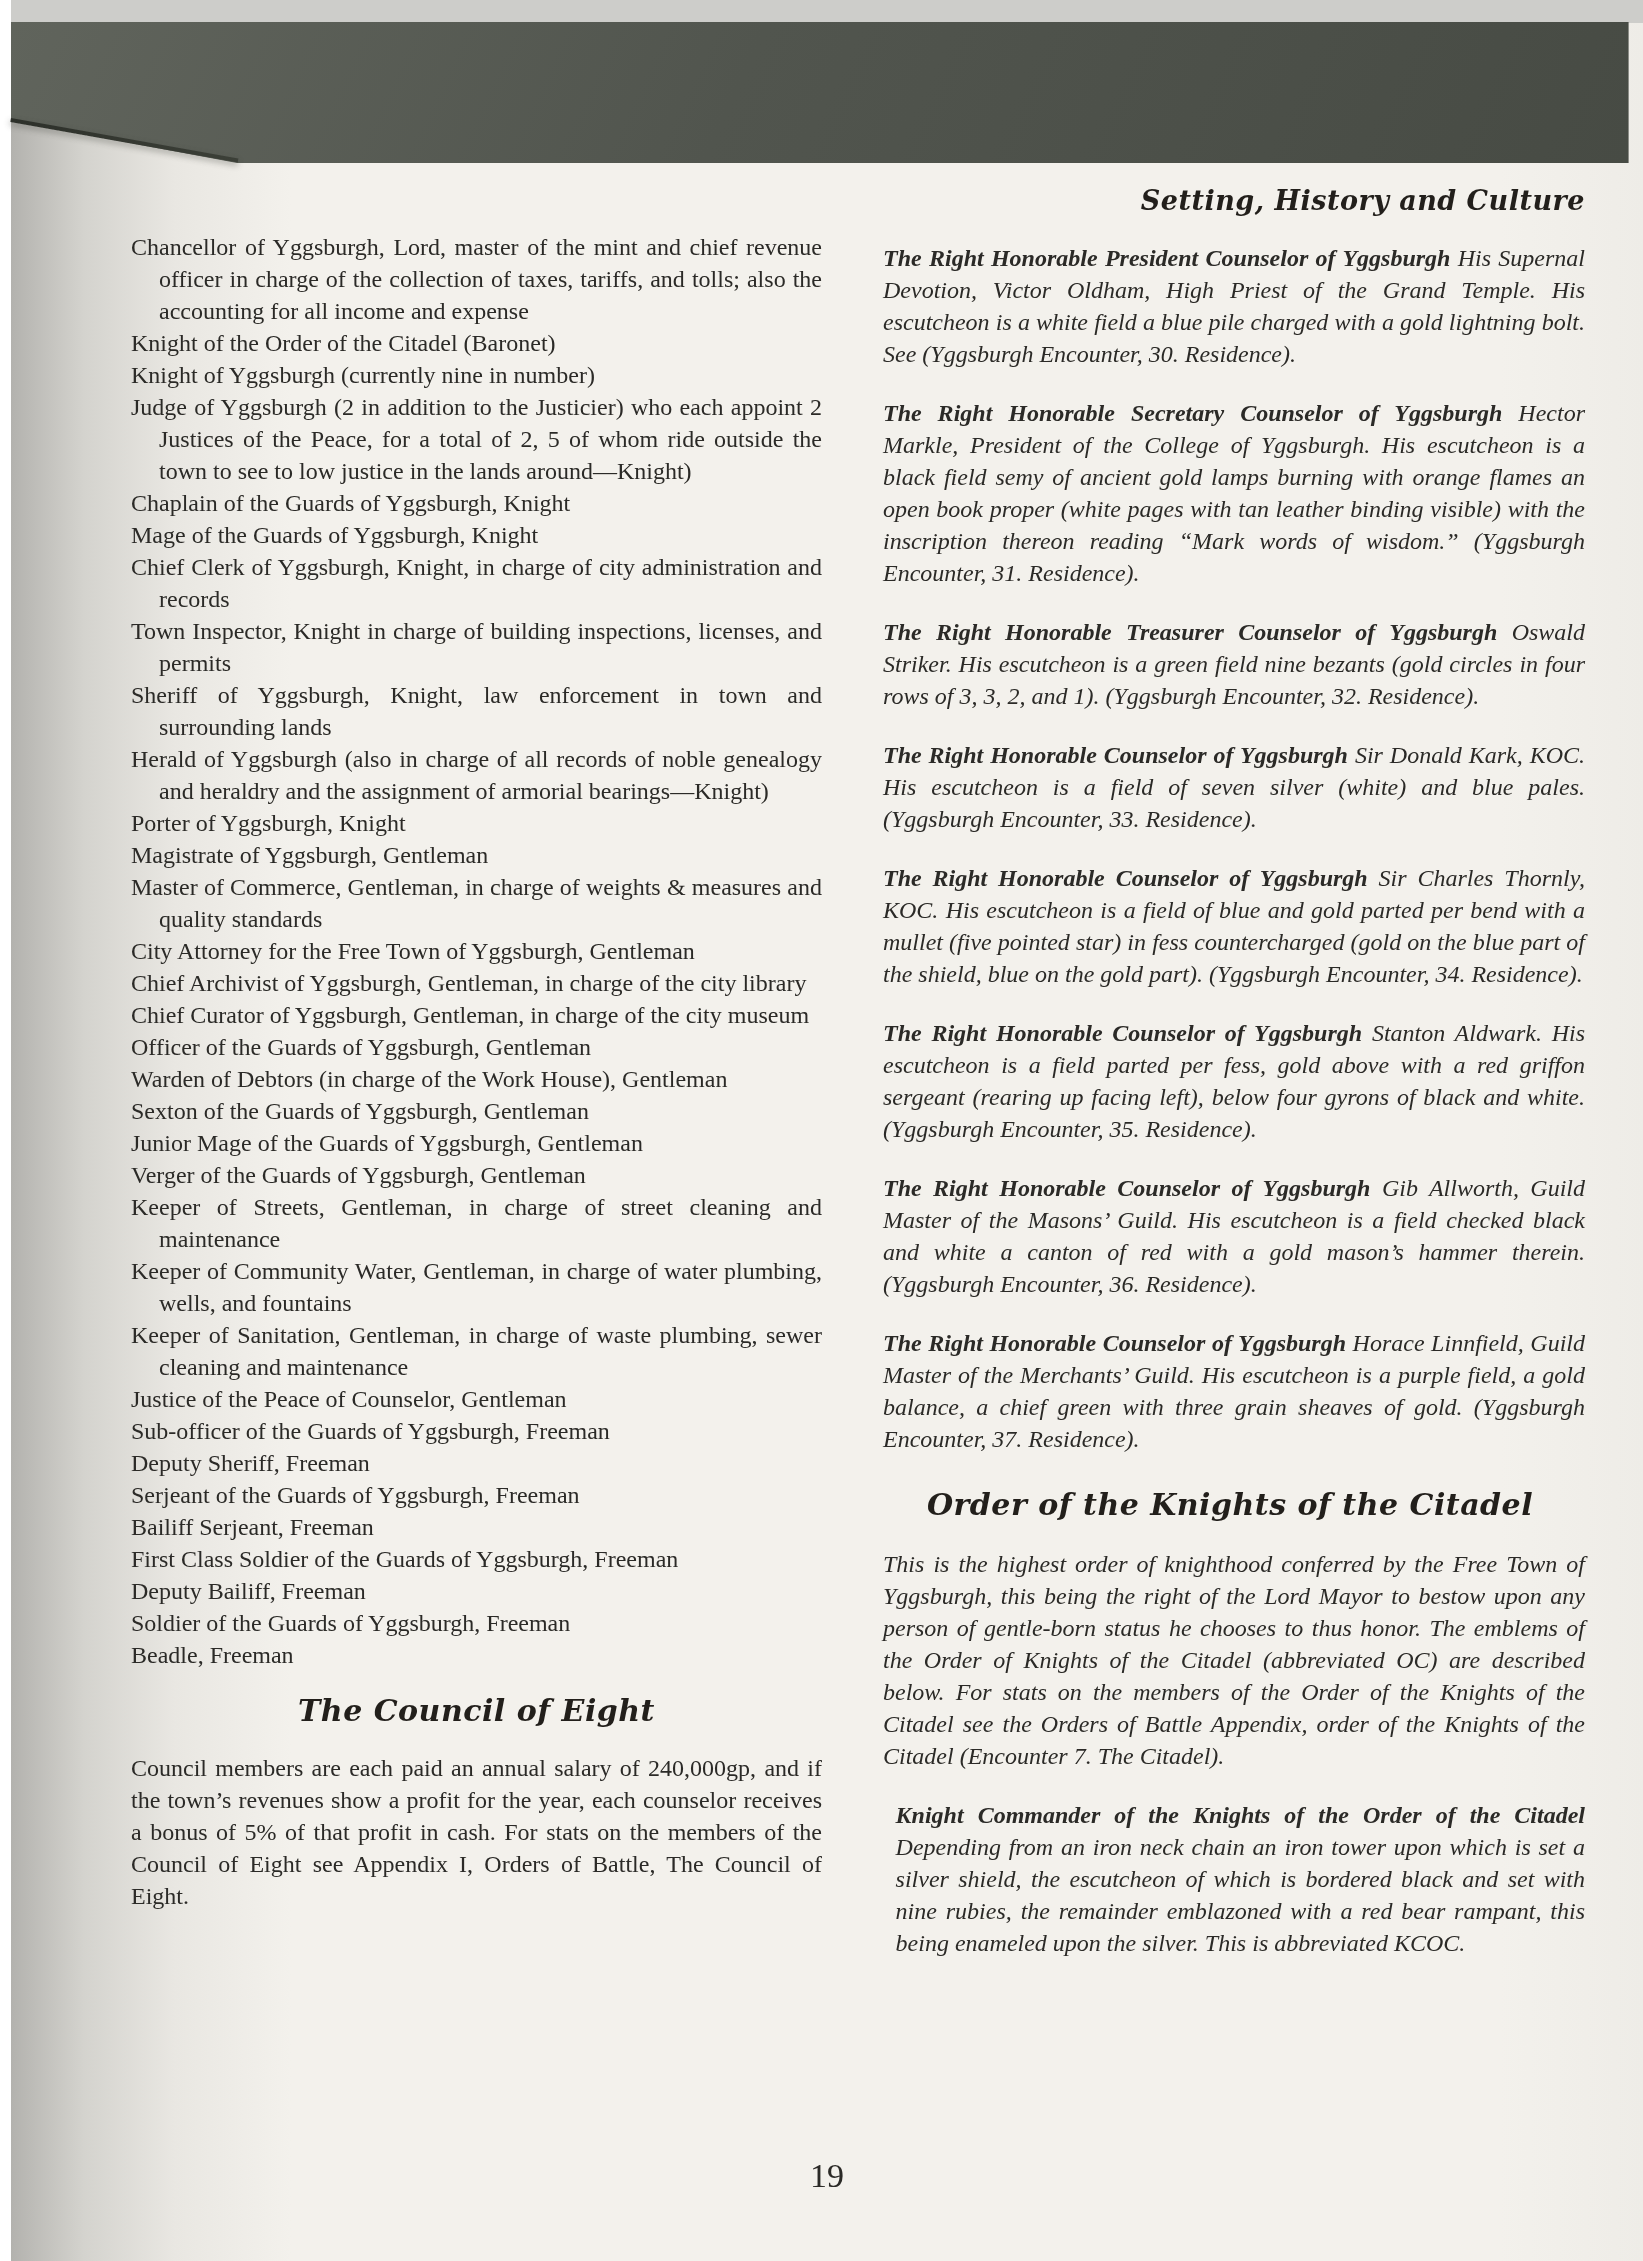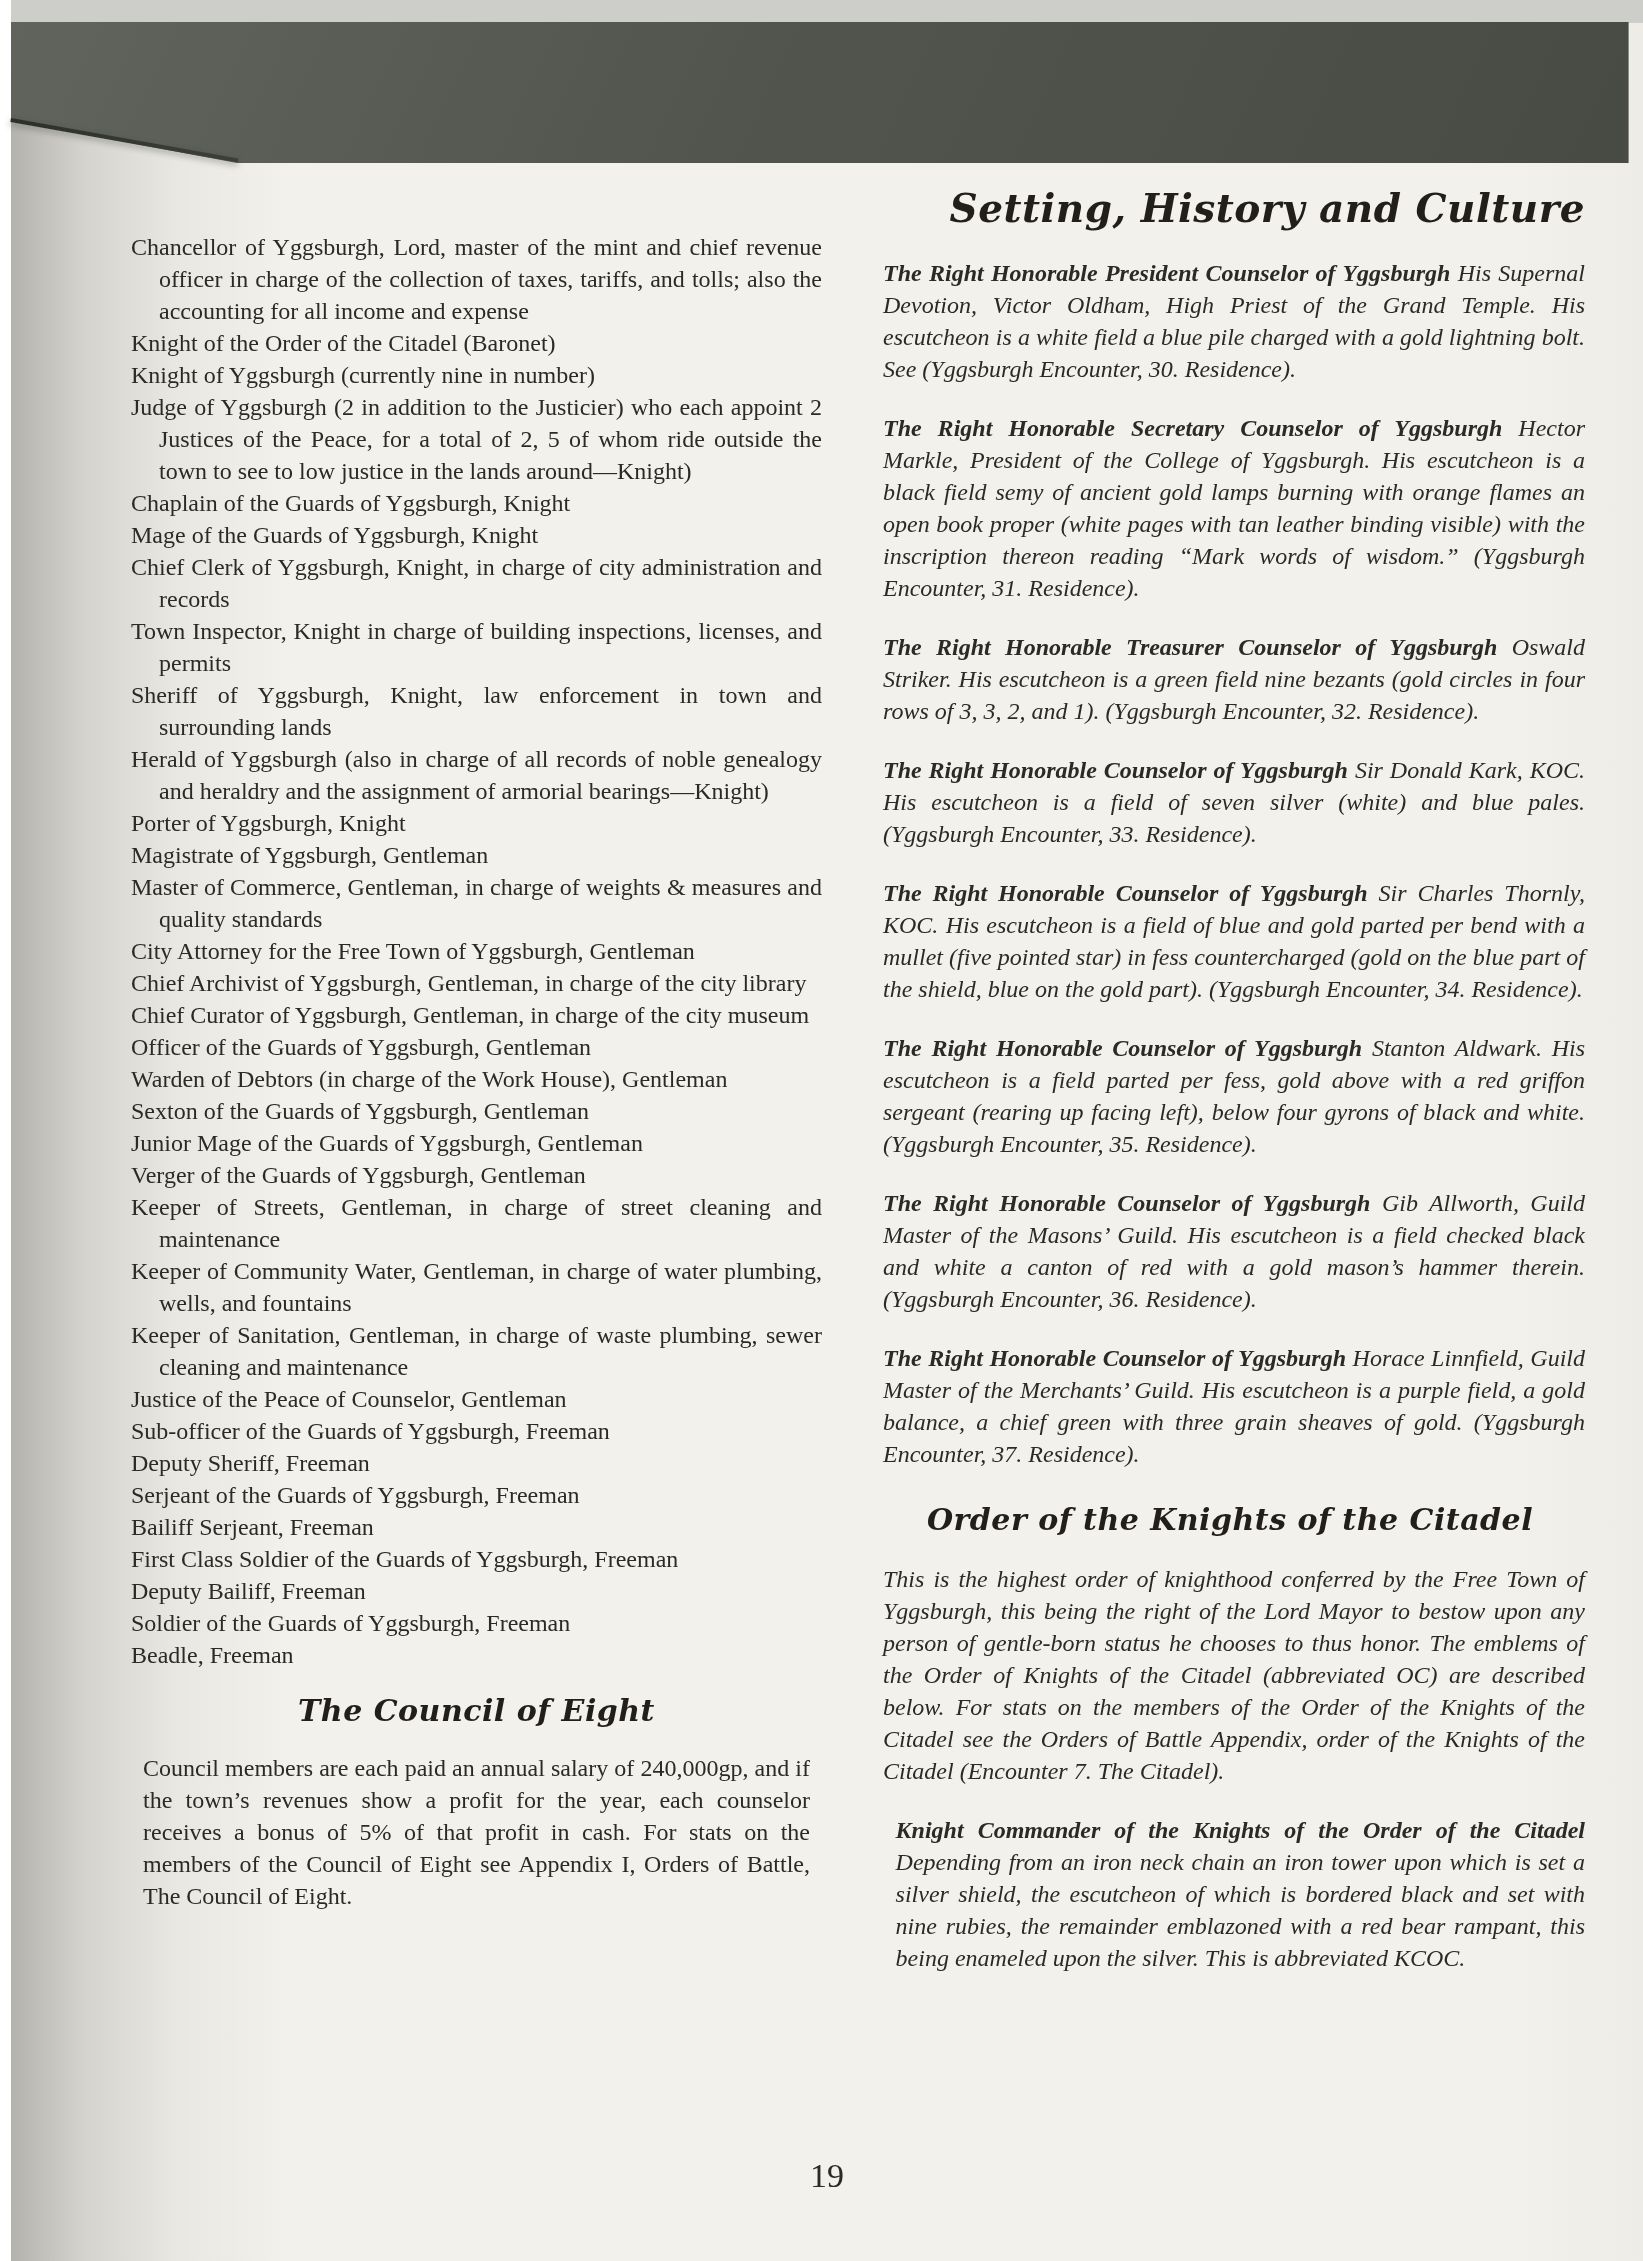--- a/index.html
+++ b/index.html
@@ -34,25 +34,25 @@
   .col-right{position:absolute;left:875px;top:185px;width:710px;}
   .body-text,.rank-list li,.col-right p{
     font-size:24px;line-height:32px;text-align:justify;
   }
   .rank-list{list-style:none;margin:0;padding:0;font-family:Liberation Serif, serif;}
   .rank-list li{padding-left:28px;text-indent:-28px;}
   .calli{
     font-family:"DejaVu Serif",serif;font-weight:bold;font-style:italic;
     letter-spacing:0.5px;color:var(--heading_ink,#221f1b);
   }
-  .h-setting{font-size:39px;text-align:right;margin:0 0 26px 0;}
+  .h-setting{font-size:27px;text-align:right;margin:0 0 26px 0;}
   .h-council{font-size:30px;text-align:center;margin:22px 0 24px 0;}
   .h-order{font-size:30px;text-align:center;margin:32px 0 26px 0;}
   .col-right p{margin:0 0 27px 8px;font-style:italic;}
-  .col-left p{margin:12px;}
+  .col-left p{margin:0;}
   .lead{font-weight:bold;}
   .kc{padding-left:12.6px;}
   .page-number{
     position:absolute;top:2157px;left:10.6px;width:1633px;
     text-align:center;font-size:34px;
   }
 </style>
 </head>
 <body>
 

